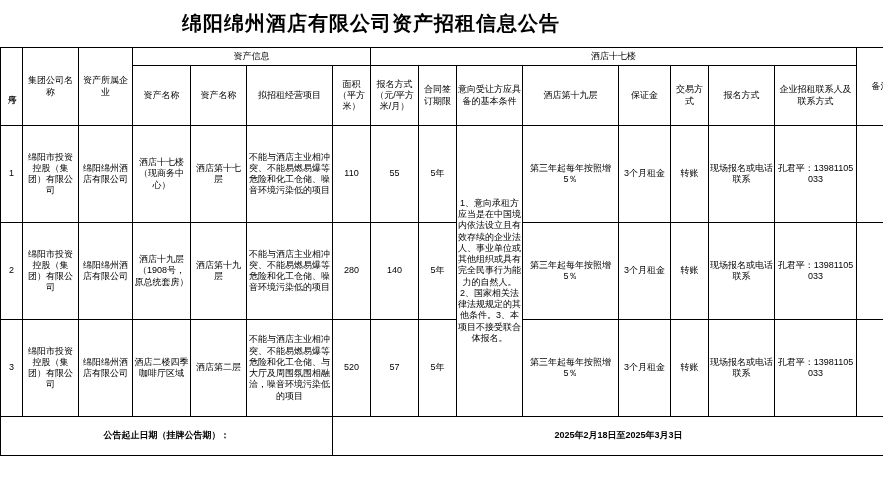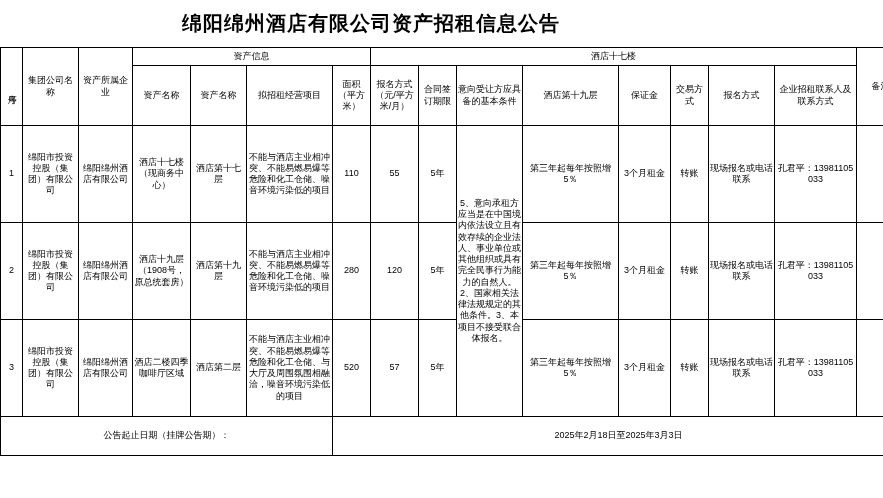--- a/index.html
+++ b/index.html
@@ -66,21 +66,21 @@
   }
   td.body-cell {
     height: 92px;
   }
   .narrow {
     font-size: 9px;
   }
   .footer-row td {
     height: 34px;
     font-size: 13px;
-    font-weight: normal;
+    font-weight: bold;
   }
   .footer-label {
     text-align: center;
   }
   .footer-value {
     text-align: center;
     font-weight: bold;
     font-size: 12.5px;
   }
   .c-seq { width: 22px; }
@@ -156,37 +156,37 @@
       <tr>
         <td class="body-cell">1</td>
         <td class="body-cell">绵阳市投资控股（集团）有限公司</td>
         <td class="body-cell">绵阳绵州酒店有限公司</td>
         <td class="body-cell">酒店十七楼（现商务中心）</td>
         <td class="body-cell">酒店第十七层</td>
         <td class="body-cell">不能与酒店主业相冲突、不能易燃易爆等危险和化工仓储、噪音环境污染低的项目</td>
         <td class="body-cell">110</td>
         <td class="body-cell">55</td>
         <td class="body-cell">5年</td>
-        <td rowspan="3" class="narrow">5、意向承租方应当是在中国境内依法设立且有效存续的企业法人、事业单位或其他组织或具有完全民事行为能力的自然人。2、国家相关法律法规规定的其他条件。3、本项目不接受联合体报名。</td>
+        <td rowspan="3" class="narrow">1、意向承租方应当是在中国境内依法设立且有效存续的企业法人、事业单位或其他组织或具有完全民事行为能力的自然人。2、国家相关法律法规规定的其他条件。3、本项目不接受联合体报名。</td>
         <td class="body-cell">第三年起每年按照增5％</td>
         <td class="body-cell">3个月租金</td>
         <td class="body-cell">转账</td>
         <td class="body-cell">现场报名或电话联系</td>
         <td class="body-cell">孔君平：13981105033</td>
         <td class="body-cell"></td>
       </tr>
       <tr>
         <td class="body-cell">2</td>
         <td class="body-cell">绵阳市投资控股（集团）有限公司</td>
         <td class="body-cell">绵阳绵州酒店有限公司</td>
         <td class="body-cell">酒店十九层（1908号，原总统套房）</td>
         <td class="body-cell">酒店第十九层</td>
         <td class="body-cell">不能与酒店主业相冲突、不能易燃易爆等危险和化工仓储、噪音环境污染低的项目</td>
         <td class="body-cell">280</td>
-        <td class="body-cell">120</td>
+        <td class="body-cell">140</td>
         <td class="body-cell">5年</td>
         <td class="body-cell">第三年起每年按照增5％</td>
         <td class="body-cell">3个月租金</td>
         <td class="body-cell">转账</td>
         <td class="body-cell">现场报名或电话联系</td>
         <td class="body-cell">孔君平：13981105033</td>
         <td class="body-cell"></td>
       </tr>
       <tr>
         <td class="body-cell">3</td>

